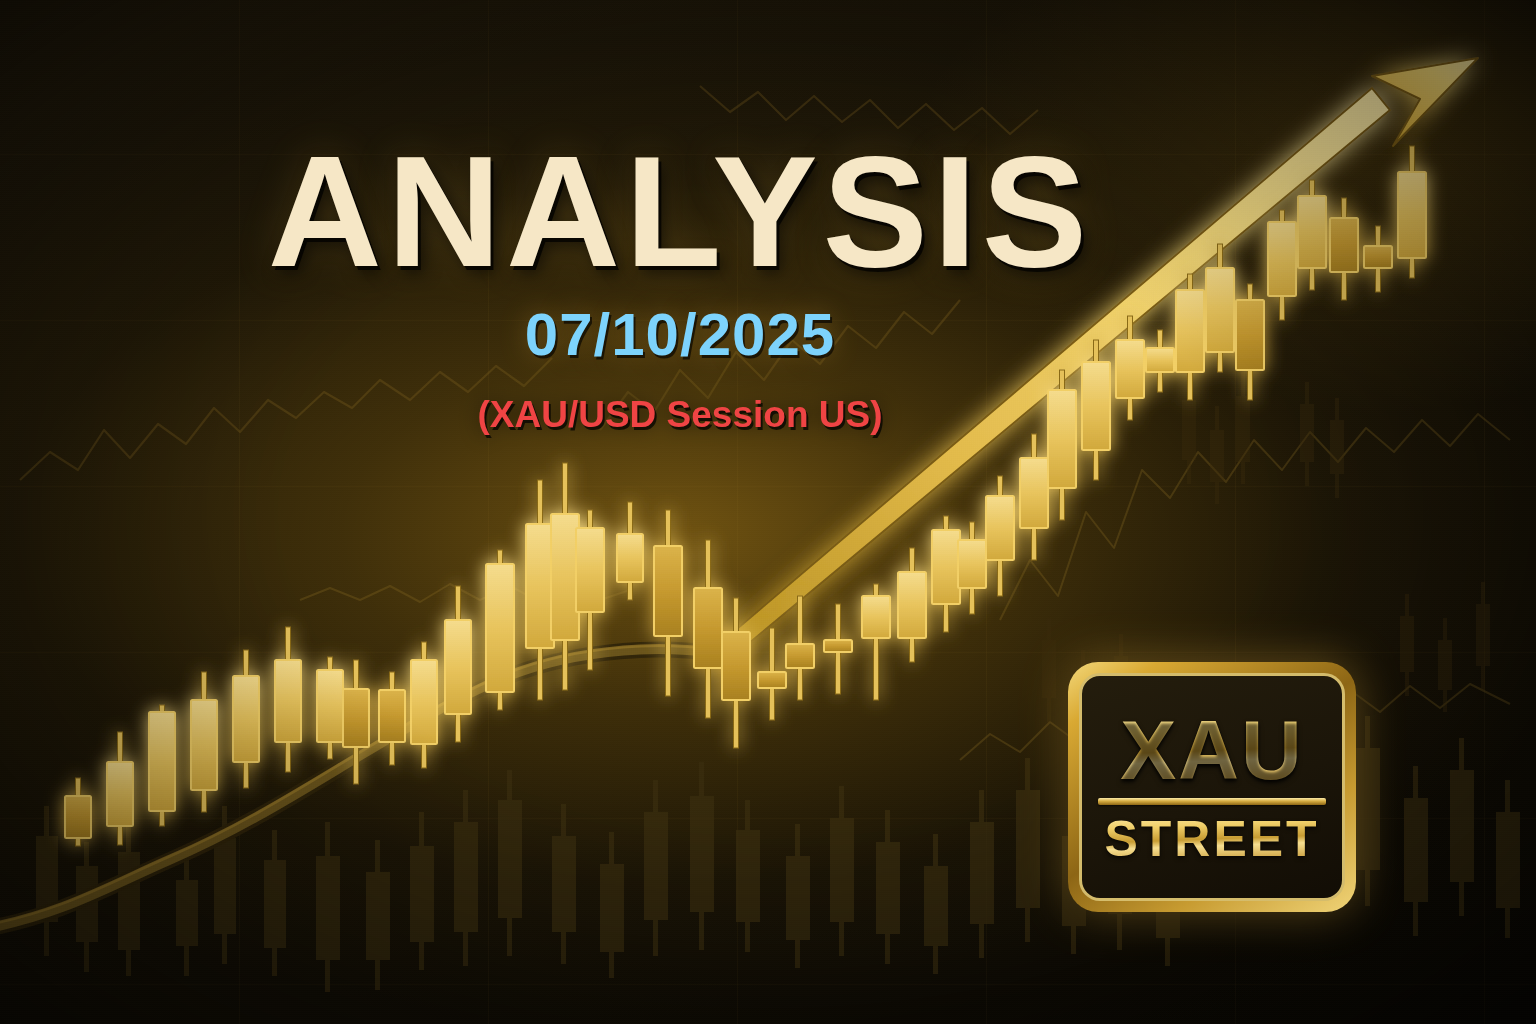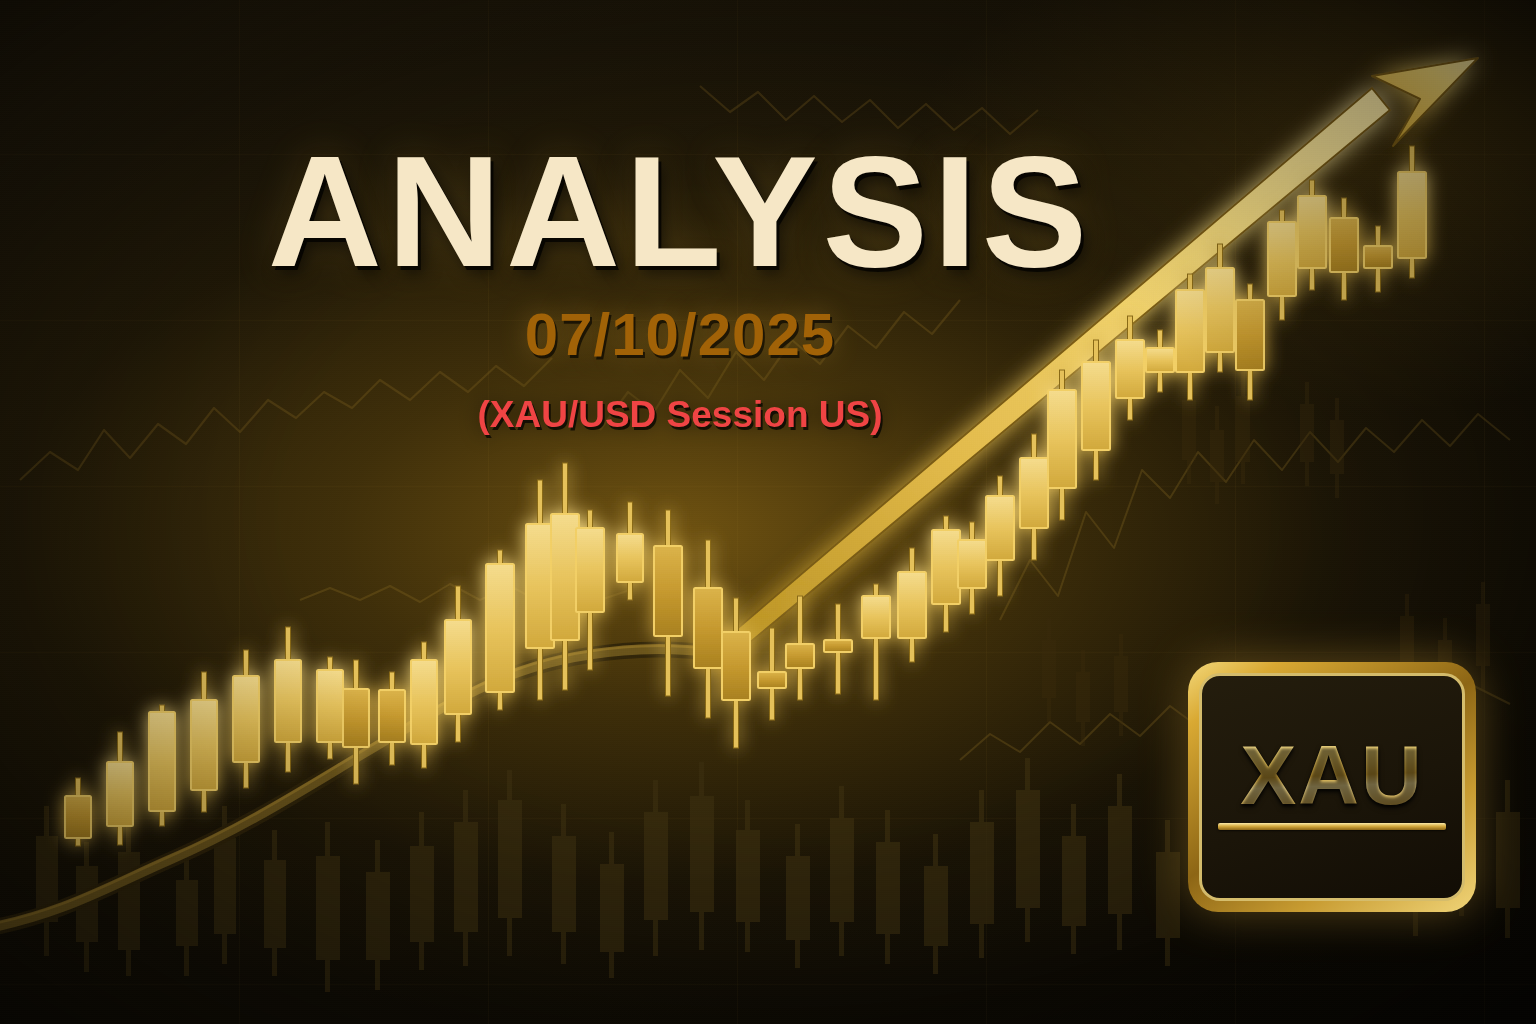--- a/index.html
+++ b/index.html
@@ -46,35 +46,35 @@
     color:#f6e7c6;
     text-shadow:
       3px 4px 0 rgba(0,0,0,.72),
       6px 8px 16px rgba(0,0,0,.55),
       0 0 42px rgba(210,170,70,.22);
     text-align:center;
   }
   .date{
     position:absolute;left:200px;top:305px;width:960px;
     font-size:60px;line-height:1;font-weight:bold;letter-spacing:1px;
-    color:#a16207;
+    color:#7dd3fc;
     text-shadow:2px 3px 0 rgba(0,0,0,.62), 0 0 26px rgba(190,145,45,.45);
     text-align:center;
   }
   .subtitle{
     position:absolute;left:200px;top:396px;width:960px;
     font-size:37px;line-height:1;font-weight:bold;letter-spacing:0px;
     color:#ef4444;
     text-shadow:2px 3px 0 rgba(0,0,0,.70), 0 0 18px rgba(0,0,0,.5);
     text-align:center;
   }
 
   
   .logo{
-    position:absolute;left:1188px;top:662px;width:288px;height:250px;z-index:50;
+    position:absolute;left:1068px;top:662px;width:288px;height:250px;z-index:50;
     border-radius:30px;
     background:linear-gradient(145deg,#f3d87a 0%,#d9a933 14%,#8d6615 48%,#c79b31 72%,#f0d478 100%);
     padding:11px;box-sizing:border-box;
     box-shadow:0 0 46px rgba(214,168,60,.42), 0 10px 26px rgba(0,0,0,.65);
   }
   .logo-inner{
     width:100%;height:100%;box-sizing:border-box;border-radius:21px;
     background:linear-gradient(160deg,#241d0d 0%,#1b1509 55%,#120d05 100%);
     border:3px solid rgba(244,217,126,.85);
     display:flex;flex-direction:column;align-items:center;justify-content:center;
@@ -346,16 +346,17 @@
   <div class="textwrap">
     <div class="title">ANALYSIS</div>
     <div class="date">07/10/2025</div>
     <div class="subtitle">(XAU/USD Session US)</div>
   </div>
 
   <div class="logo">
     <div class="logo-inner">
       <div class="logo-xau">XAU</div>
       <div class="logo-rule"></div>
+      <div class="logo-street">STREET</div>
     </div>
   </div>
 
 </div>
 
 </body></html>

